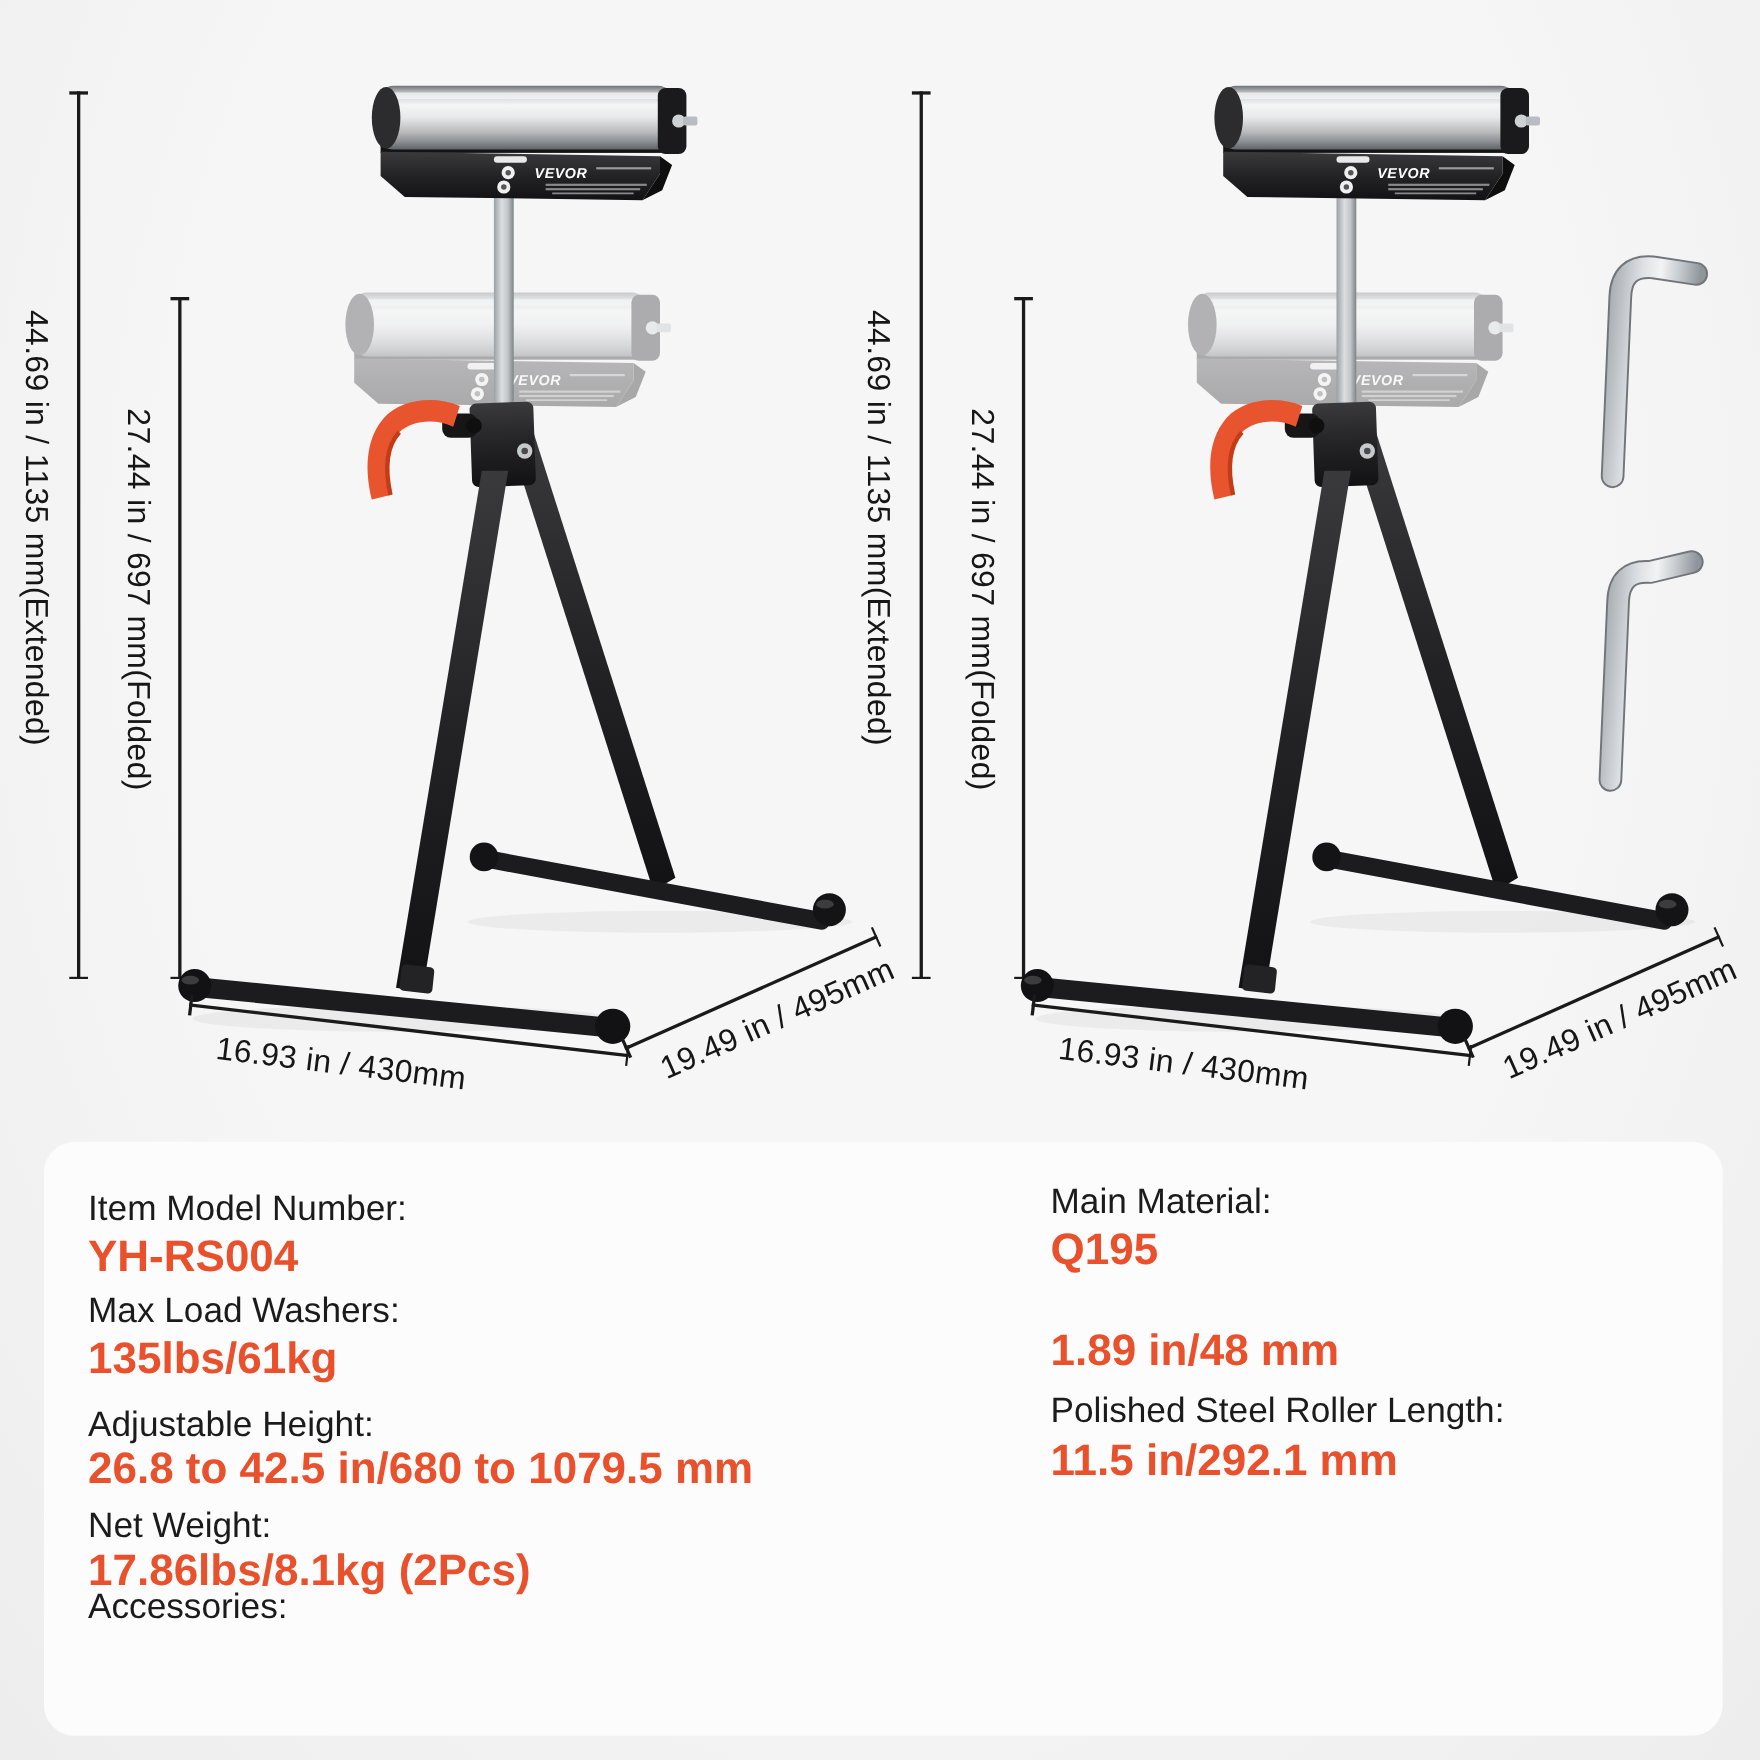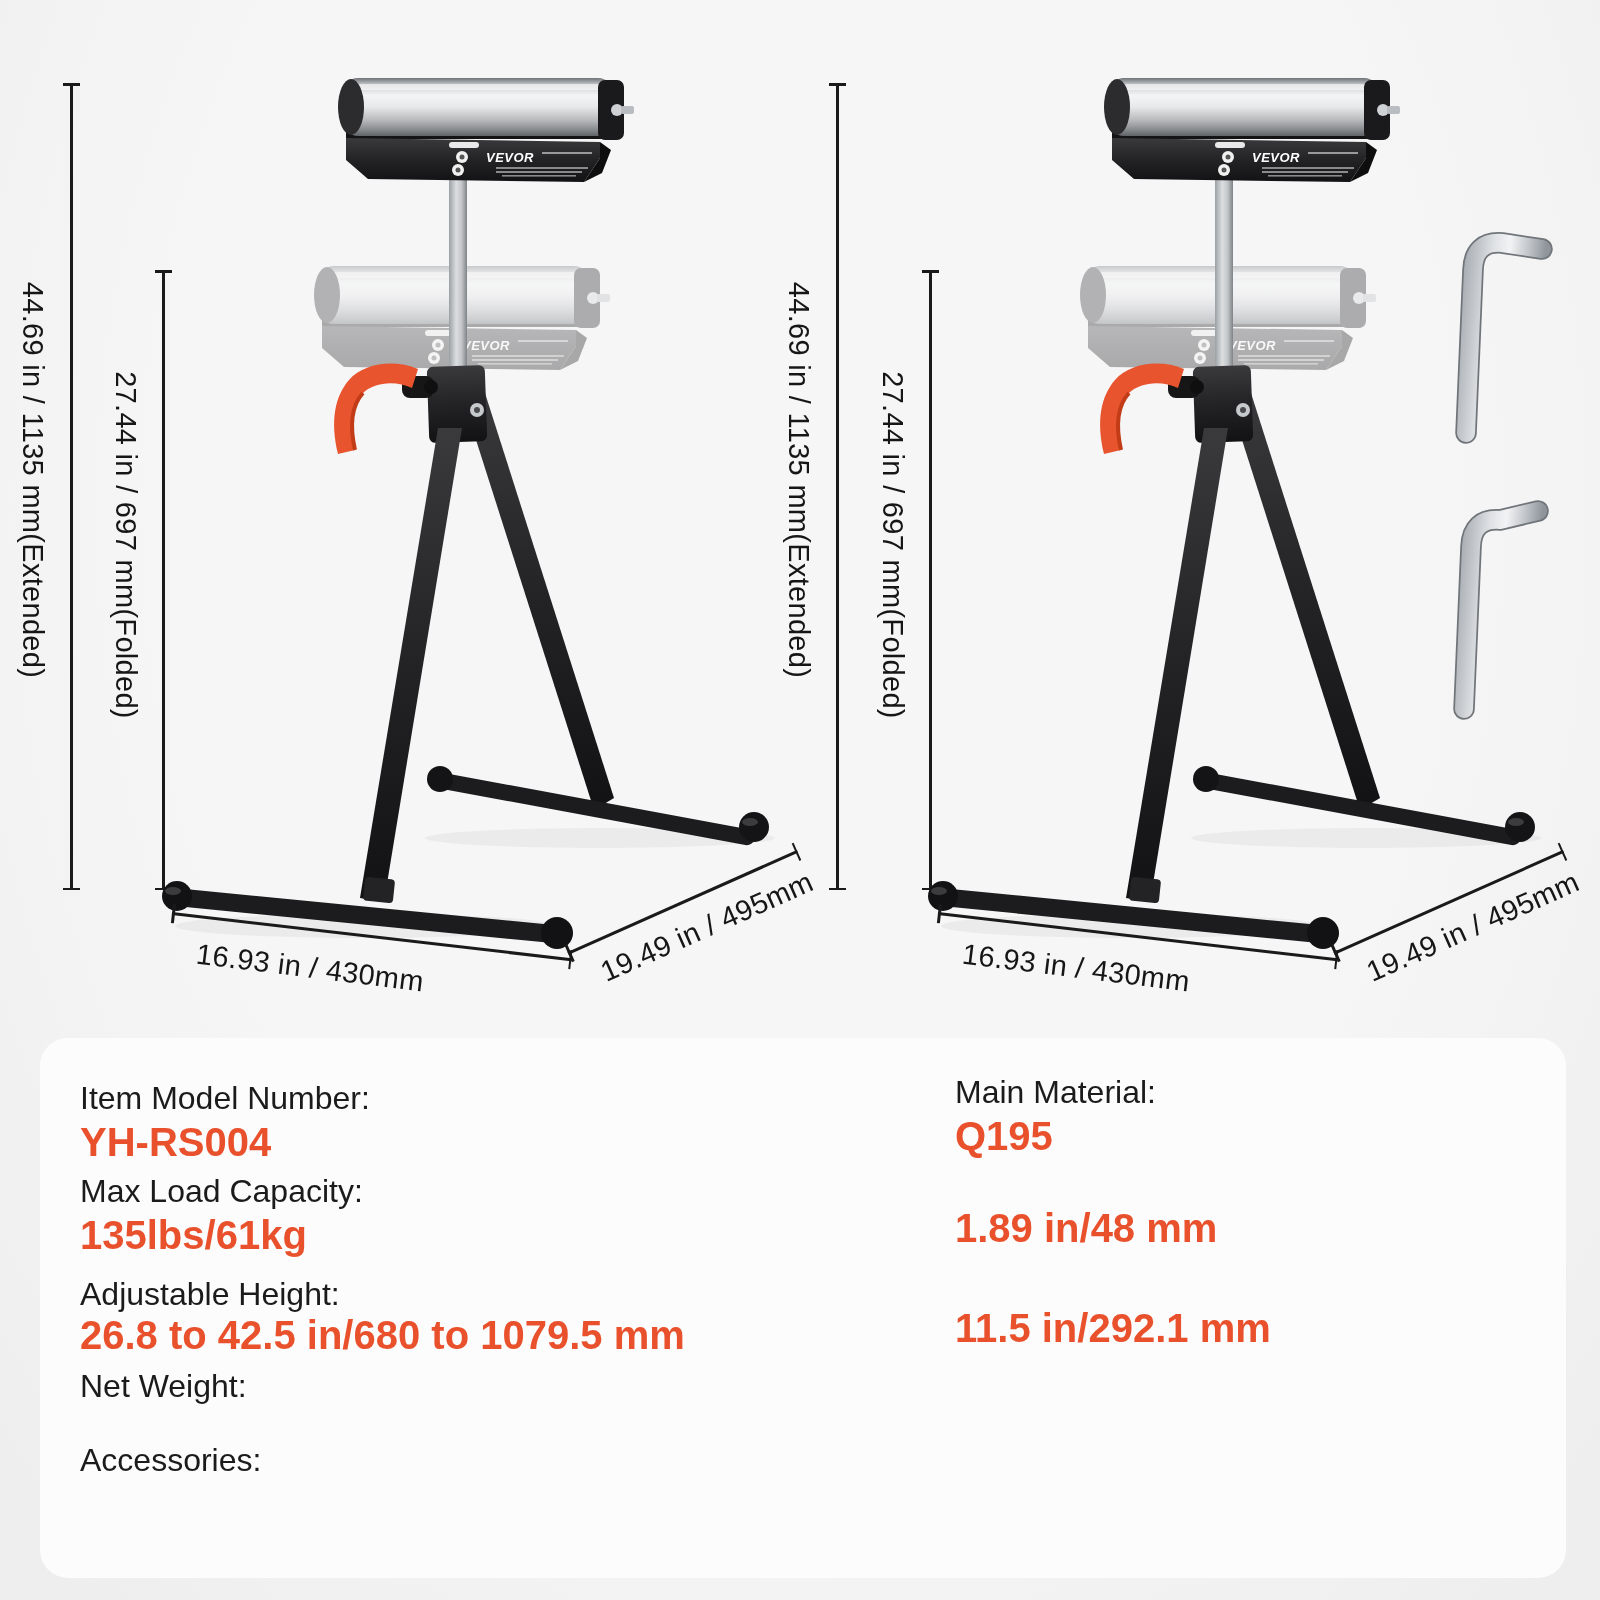--- a/index.html
+++ b/index.html
@@ -167,31 +167,33 @@
     <div class="dim-label" style="left:1076px;top:968px;transform:translate(-50%,-50%) rotate(7deg);">16.93 in / 430mm</div>
 
     <div class="dim-h" style="left:1334px;top:952px;width:251px;transform:rotate(-24deg);"></div>
     <div class="dim-label" style="left:1473px;top:927px;transform:translate(-50%,-50%) rotate(-24deg);">19.49 in / 495mm</div>
   </div>
 
   <div class="spec-panel">
     <div class="spec-label" style="left:40px;top:42px;">Item Model Number:</div>
     <div class="spec-value" style="left:40px;top:82px;">YH-RS004</div>
 
-    <div class="spec-label" style="left:40px;top:135px;">Max Load Capacity:</div>
+    <div class="spec-label" style="left:40px;top:135px;">Max Load Washers:</div>
     <div class="spec-value" style="left:40px;top:175px;text-align:center;">135lbs/61kg</div>
 
     <div class="spec-label" style="left:40px;top:238px;">Adjustable Height:</div>
     <div class="spec-value" style="left:40px;top:275px;">26.8 to 42.5 in/680 to 1079.5 mm</div>
 
     <div class="spec-label" style="left:40px;top:330px;">Net Weight:</div>
+    <div class="spec-value" style="left:40px;top:368px;">17.86lbs/8.1kg (2Pcs)</div>
 
     <div class="spec-label" style="left:40px;top:404px;">Accessories:</div>
 
     <div class="spec-label" style="left:915px;top:36px;">Main Material:</div>
     <div class="spec-value" style="left:915px;top:76px;">Q195</div>
 
     <div class="spec-value" style="left:915px;top:168px;">1.89 in/48 mm</div>
 
+    <div class="spec-label" style="left:915px;top:226px;">Polished Steel Roller Length:</div>
     <div class="spec-value" style="left:915px;top:268px;text-align:right;">11.5 in/292.1 mm</div>
   </div>
 
 </div>
 
 </body></html>

